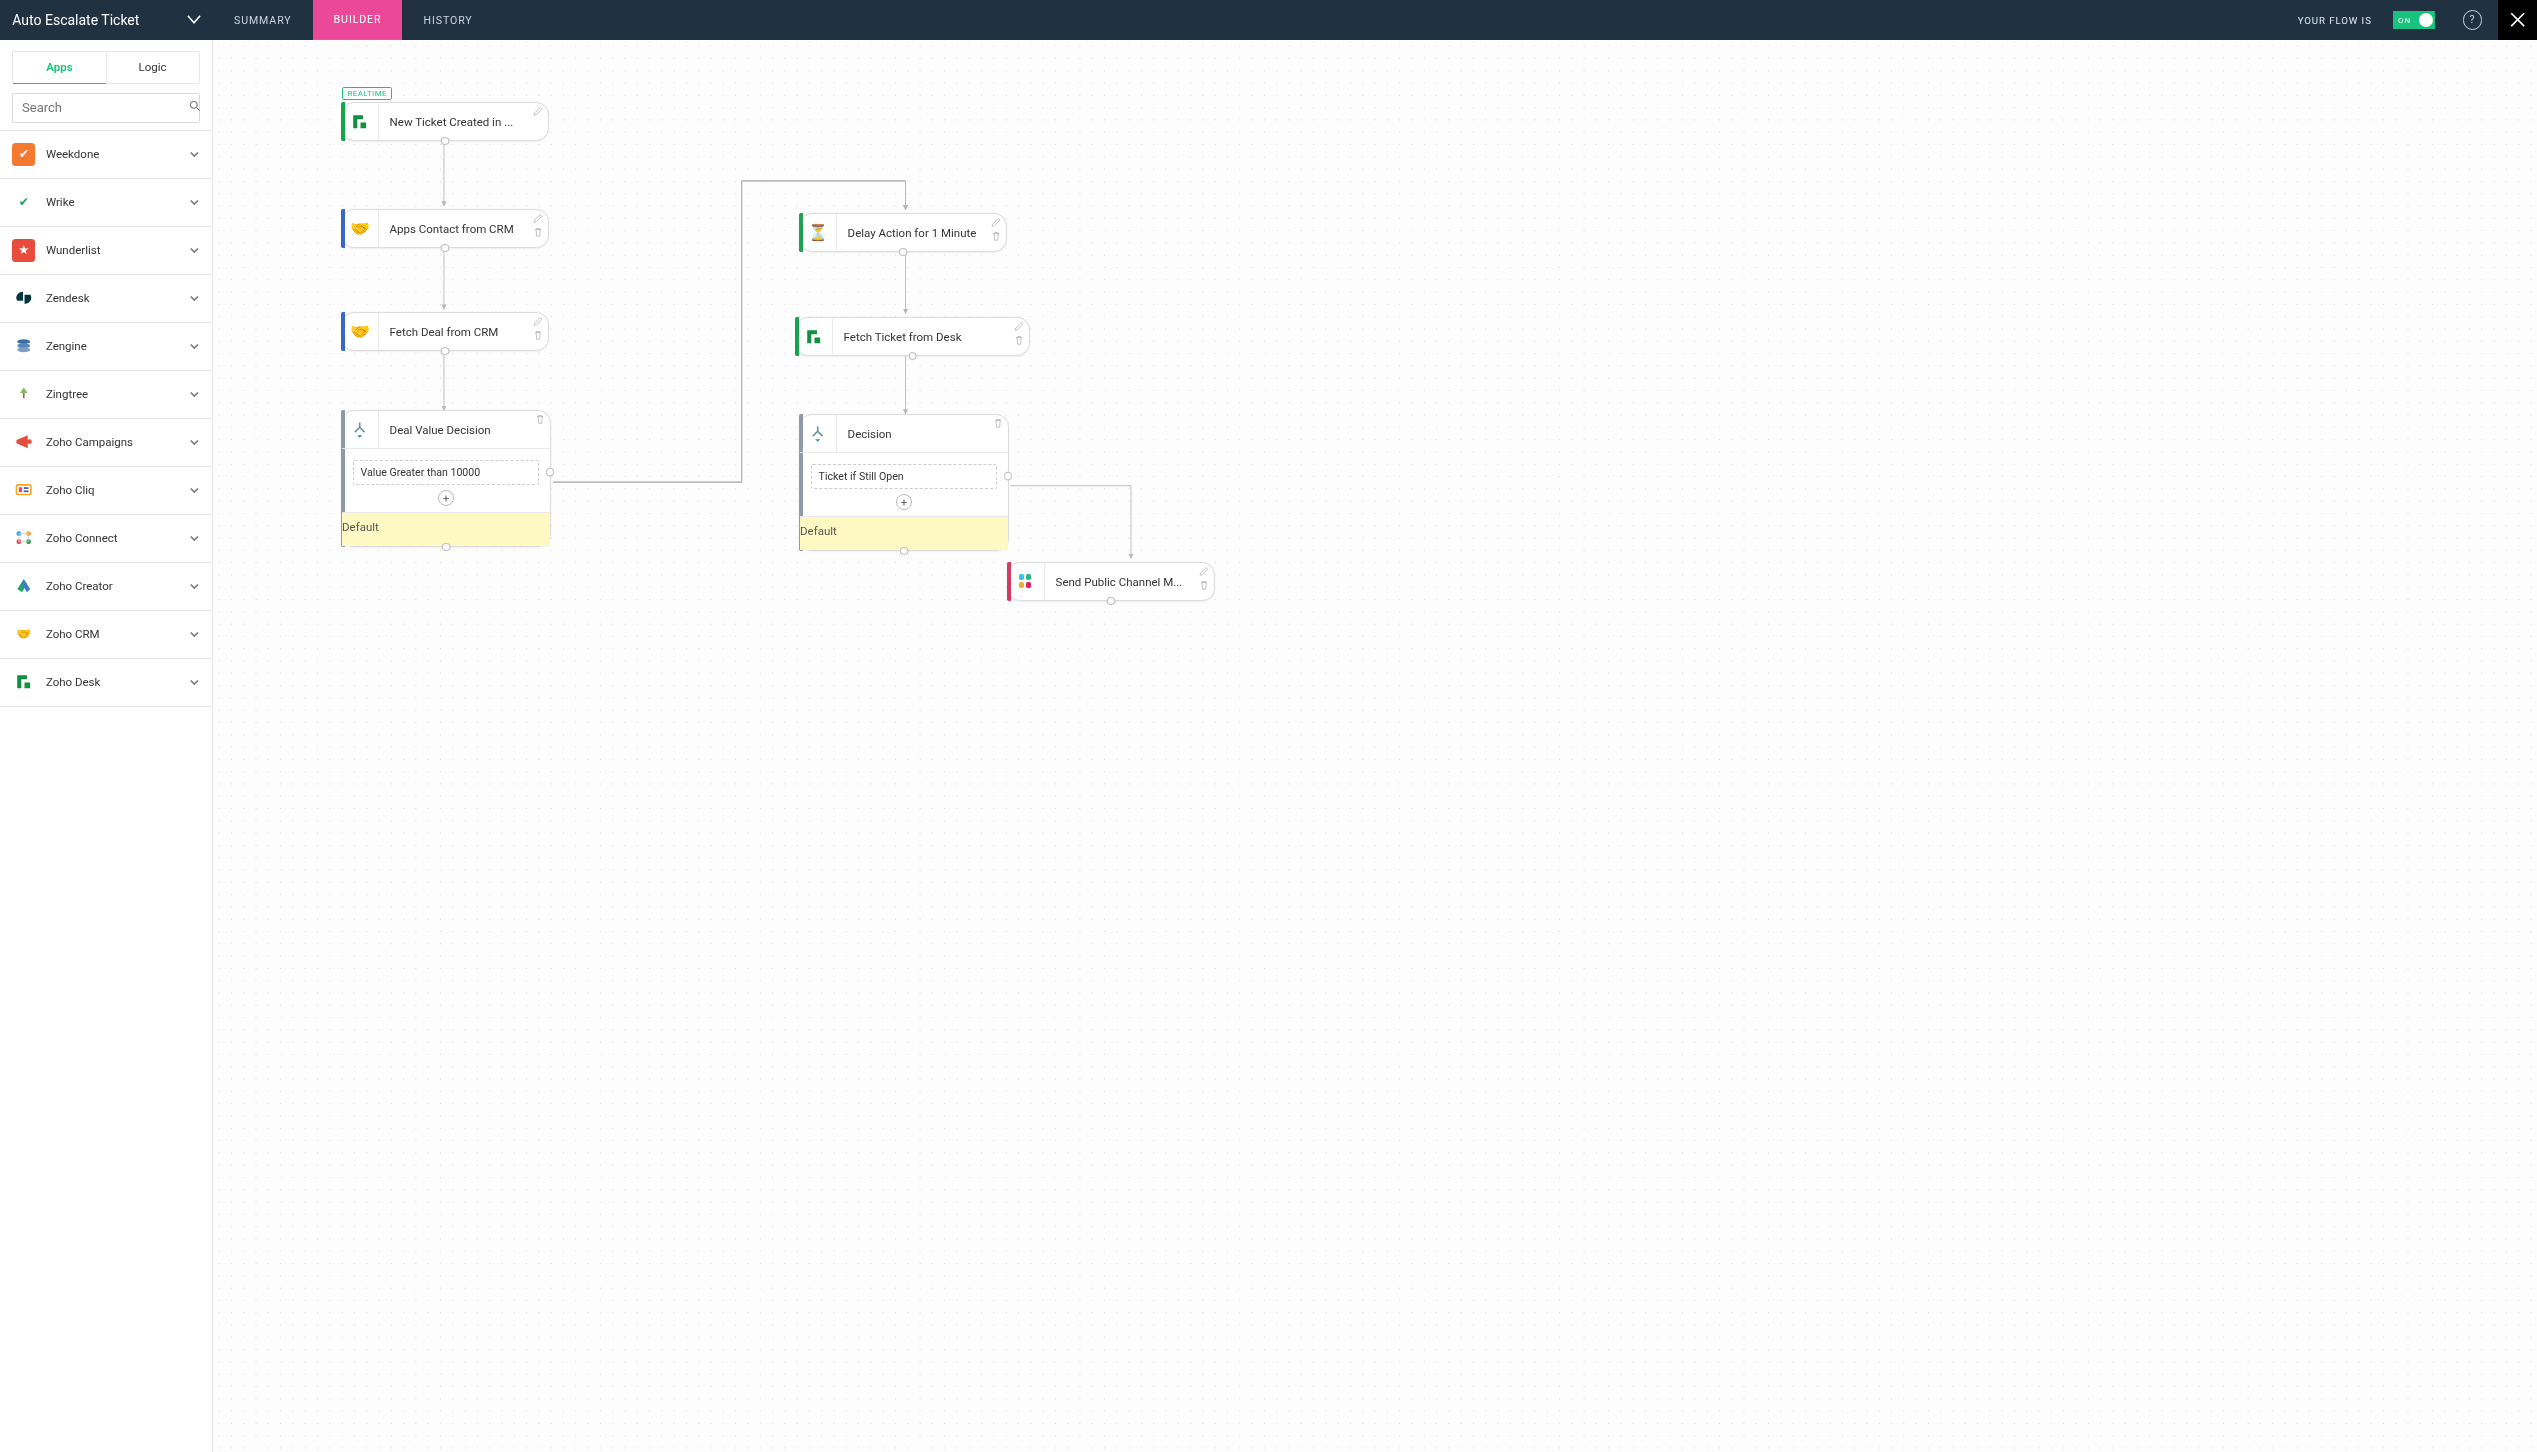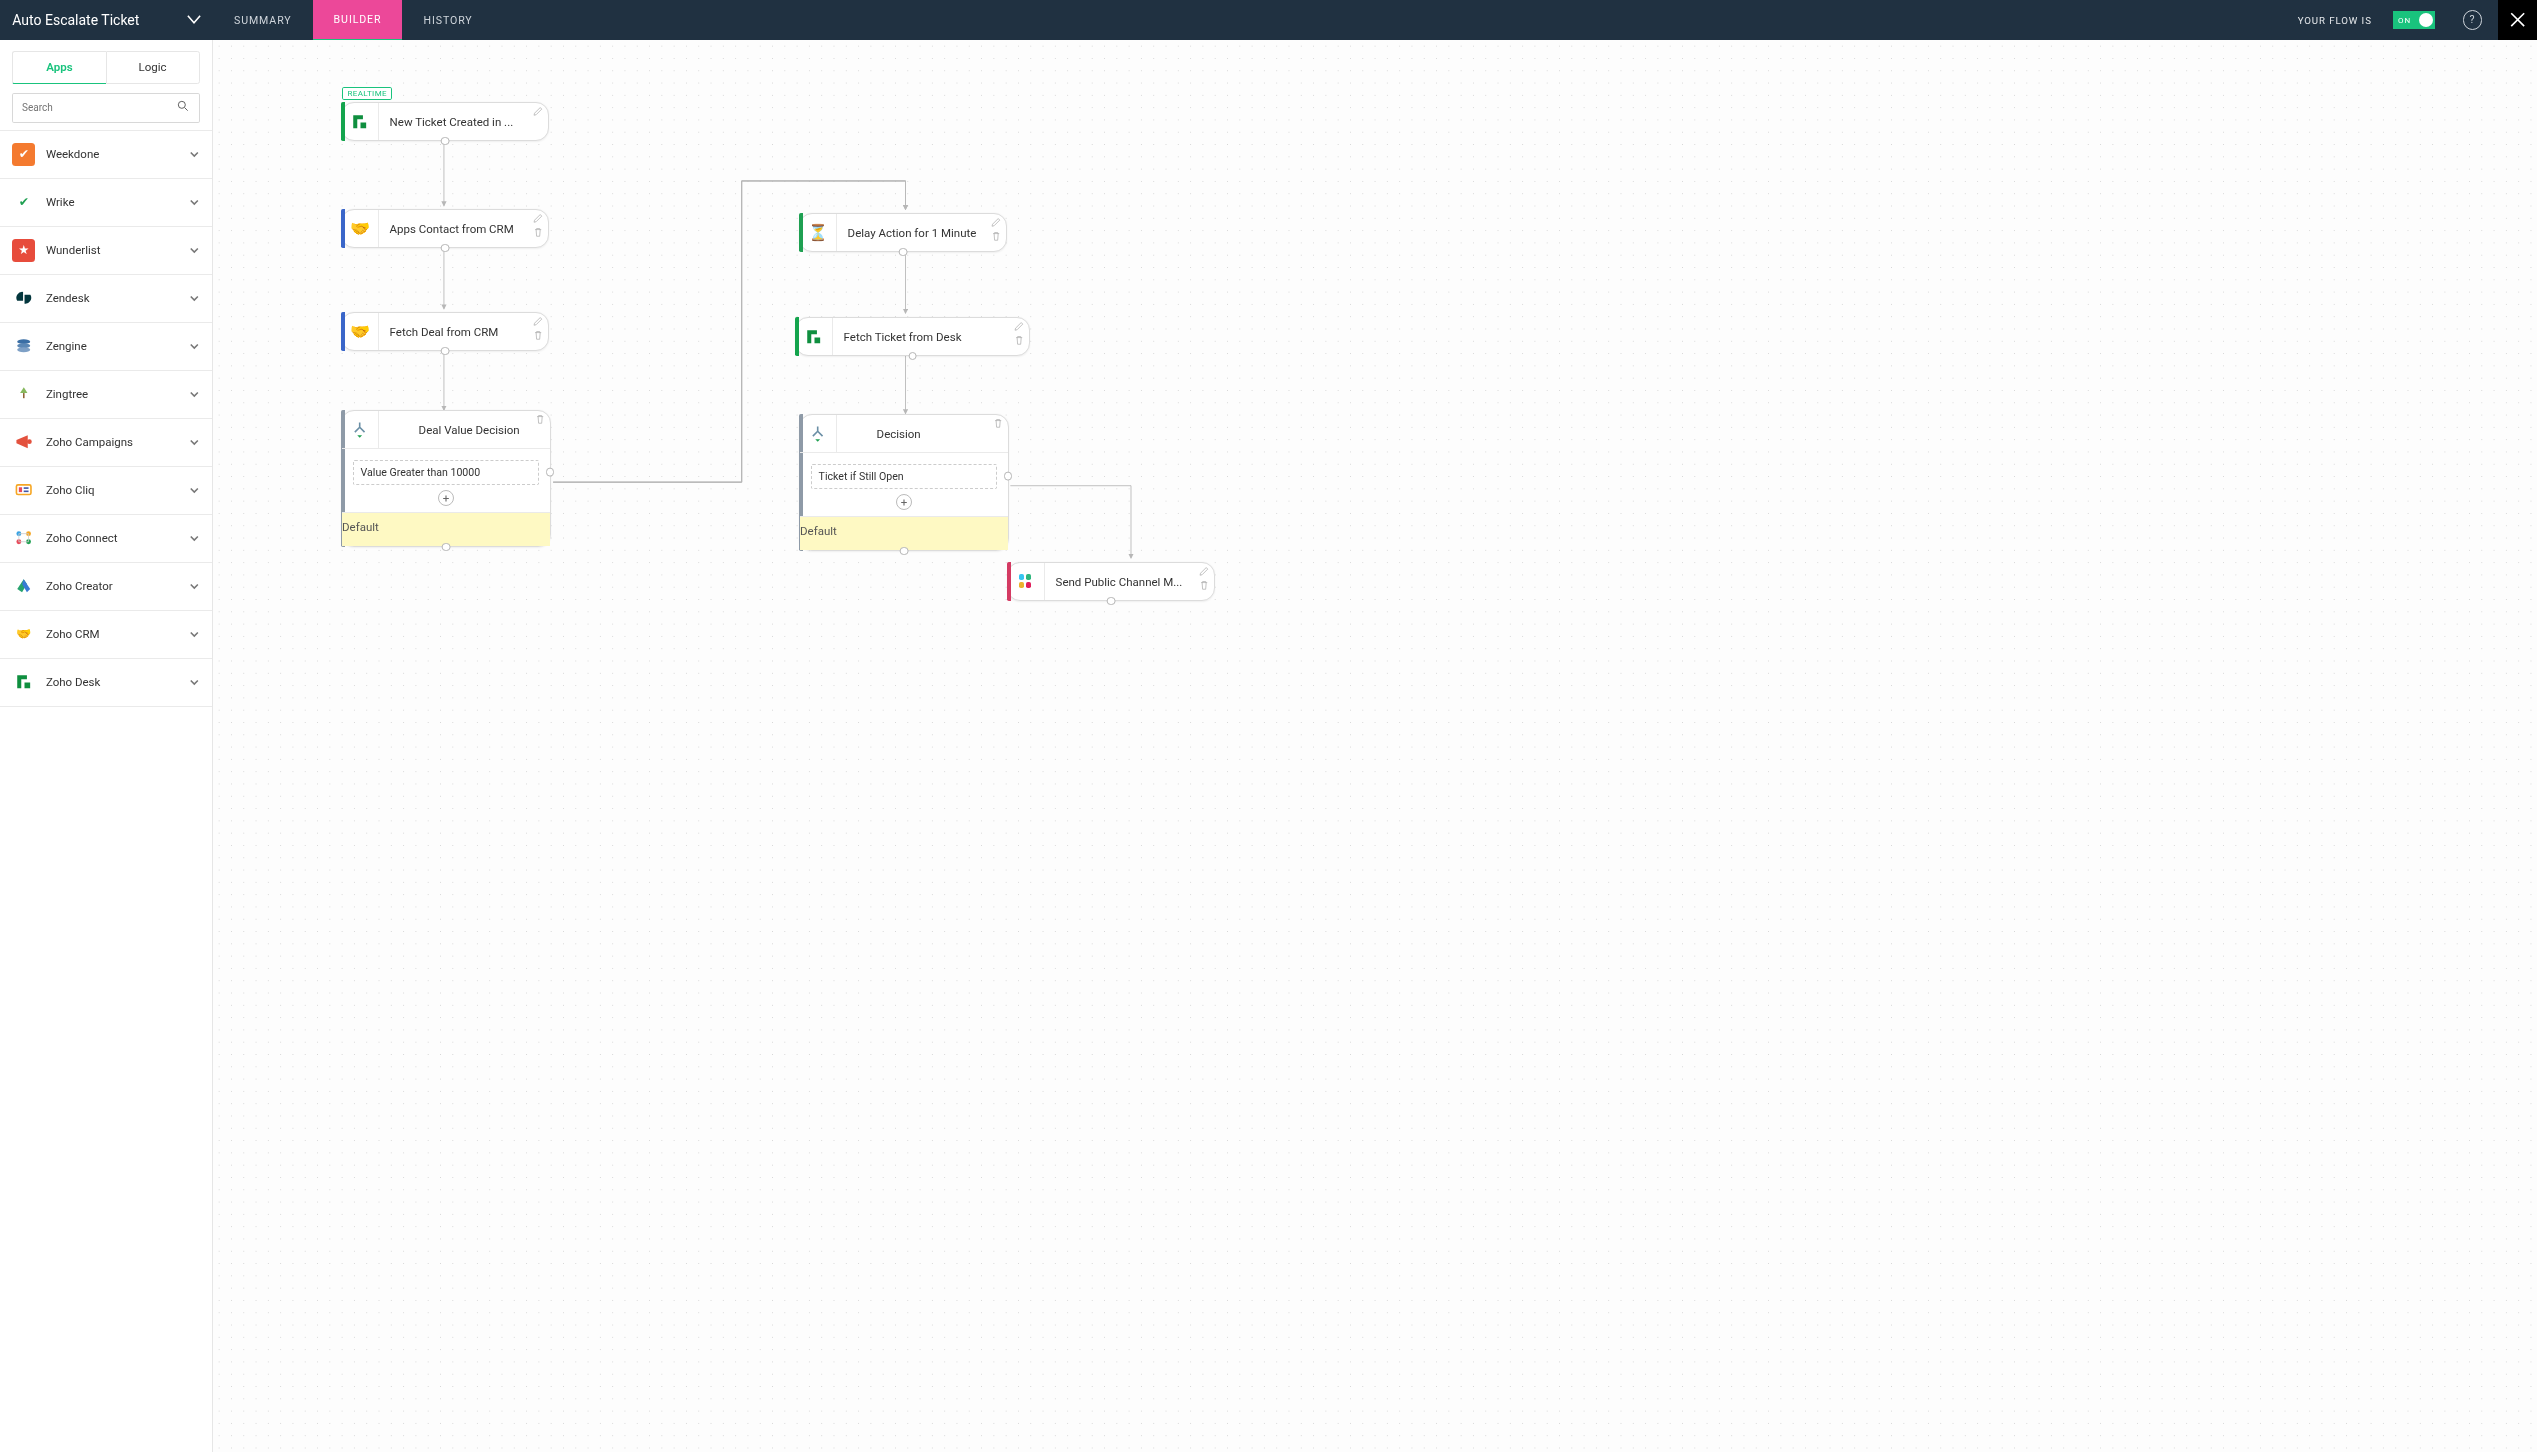--- a/index.html
+++ b/index.html
@@ -33,21 +33,21 @@
 .workspace { position: absolute; top: 40px; left: 0; right: 0; bottom: 0; display: flex; }
 
 
 .sidebar { background: #fff; width: 213px; border-right: 0.9px solid #e6e6e6; display: flex; flex-direction: column; height: 100%; }
 .side-tabs { display: flex; margin: 10.6px 12.3px 8.8px; }
 .side-tab { flex: 1; text-align: center; padding: 8.8px 0; border: 0.9px solid #e6e6e6; font-size: 11.5px; cursor: pointer; }
 .side-tab:first-child { border-right: none; border-radius: 2.6px 0 0 2.6px; }
 .side-tab:last-child { border-radius: 0 2.6px 2.6px 0; }
 .side-tab.active { color: #19c37d; font-weight: 600; border-bottom: 1.8px solid #19c37d; }
 .search-wrap { margin: 0 12.3px 7px; position: relative; border: 0.9px solid #d8d8d8; border-radius: 1.8px; display: flex; align-items: center; padding: 5.3px 8.8px; }
-.search-wrap input { border: none; outline: none; flex: 1; font-size: 10px; }
+.search-wrap input { border: none; outline: none; flex: 1; font-size: 13px; }
 .search-wrap svg { width: 14px; height: 14px; stroke: #555; fill: none; stroke-width: 1.6; }
 .app-list { flex: 1; overflow: hidden; border-top: 0.9px solid #eaeaea; }
 .app-item { display: flex; align-items: center; gap: 10.6px; height: 48px; padding: 0 12.3px; border-bottom: 0.9px solid #eaeaea; cursor: pointer; }
 .app-item .icon-box { width: 23px; height: 23px; border-radius: 3.5px; display: flex; align-items: center; justify-content: center; flex-shrink: 0; font-size: 12.3px; }
 .app-item .label { flex: 1; color: #333; }
 .app-item .chev { width: 10.6px; height: 10.6px; }
 .app-item .chev svg { width: 10.6px; height: 10.6px; fill: none; stroke: #777; stroke-width: 1.8; }
 
 
 .ic-weekdone  { background: #f47a2f; color: #fff; }
@@ -77,21 +77,21 @@
 .node .actions .mini svg { width: 12.3px; height: 12.3px; stroke: #555; fill: none; stroke-width: 1.4; }
 .port { position: absolute; width: 8.8px; height: 8.8px; border: 0.9px solid #b6b6b6; border-radius: 50%; background: #fff; left: 50%; transform: translateX(-50%); }
 .port.bottom { bottom: -5.3px; }
 .port.right { right: -5.3px; top: 50%; left: auto; transform: translateY(-50%); }
 
 
 .badge-realtime { position: absolute; top: -16px; left: 0; background: #fff; border: 0.9px solid #19c37d; color: #19c37d; font-size: 8px; letter-spacing: 0.4px; padding: 0.9px 4.4px; border-radius: 1.8px; }
 
 
 .node.decision { width: 210px; }
-.decision .head2 { display: flex; align-items: center; height: 37px; gap: 29px; }
+.decision .head2 { display: flex; align-items: center; height: 37px; }
 .decision .body { border-top: 0.9px solid #eaeaea; padding: 10.6px 10.6px 5.3px; position: relative; }
 .cond-row { border: 0.9px dashed #ccc; border-radius: 1.8px; padding: 5.3px 7px; font-size: 10.6px; position: relative; }
 .cond-row .port.right { right: -16px; }
 .plus-circle { width: 16px; height: 16px; border: 0.9px solid #bbb; border-radius: 50%; display: flex; align-items: center; justify-content: center; margin: 5.3px auto 0; color: #666; cursor: pointer; }
 .decision .default { border-top: 0.9px solid #eaeaea; padding: 7px 0 12.3px; font-size: 11.5px; color: #555; position: relative; background: #fef9c3; }
 
 
 svg.wires { position: absolute; left: 0; top: 0; width: 100%; height: 100%; pointer-events: none; }
 .wires path, .wires line { fill: none; stroke: #b7b7b7; stroke-width: 1px; }
 .wires marker path { fill: #b7b7b7; stroke: none; }

